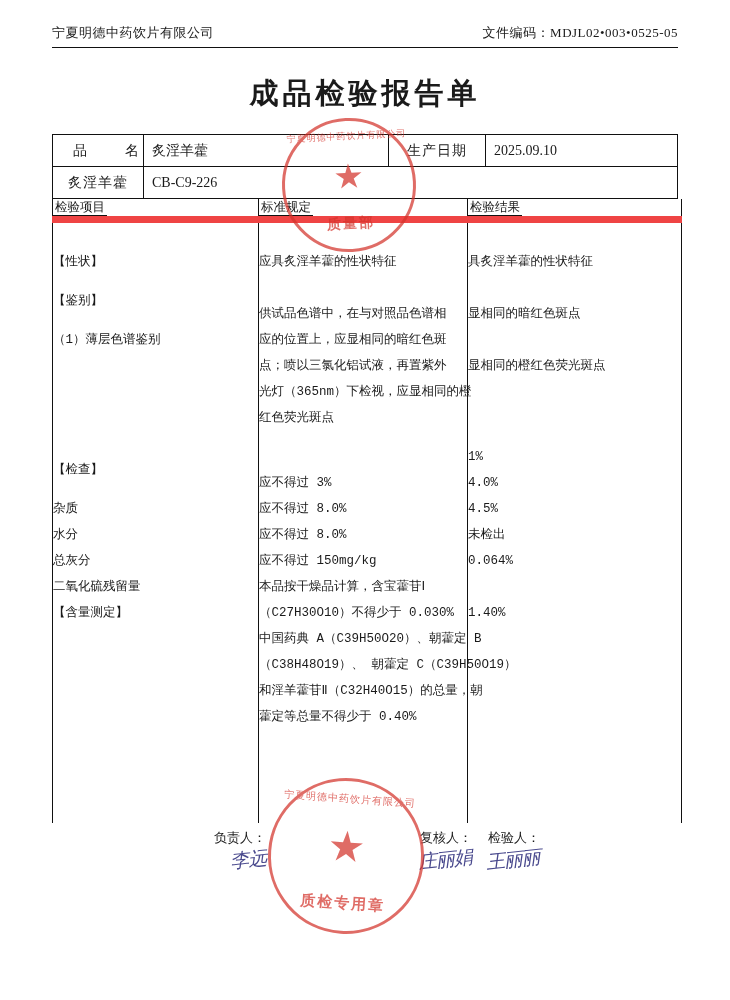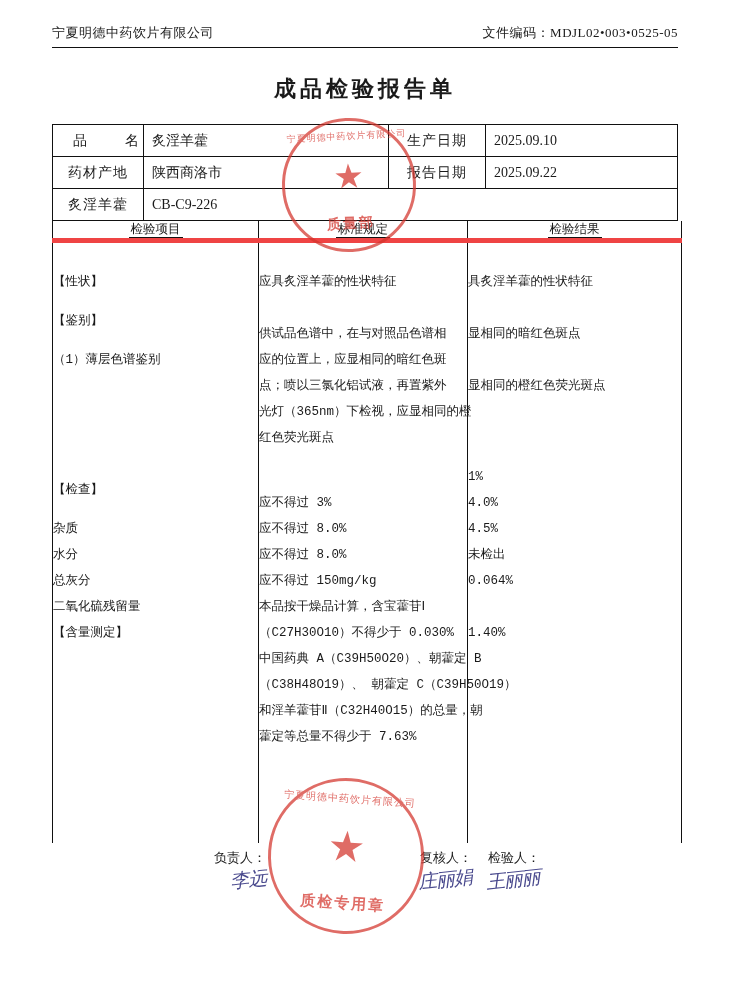--- a/index.html
+++ b/index.html
@@ -35,21 +35,21 @@
   }
   .company {
     font-size: 13px;
   }
   .doc-code {
     font-size: 13px;
     text-align: center;
   }
   .title {
     text-align: center;
-    font-size: 22px;
+    font-size: 29px;
     font-weight: bold;
     letter-spacing: 4px;
     margin: 26px 0 20px 0;
   }
   
   table.info {
     width: 100%;
     border-collapse: collapse;
     table-layout: fixed;
     font-size: 14px;
@@ -92,23 +92,22 @@
   table.main td {
     border-left: 1px solid #111;
     border-right: 1px solid #111;
     padding: 0;
     vertical-align: top;
   }
   .col-a { width: 205px; }
   .col-b { width: 208px; }
   .col-c { width: 213px; }
   .hdr-cell {
-    text-align: center;
     padding: 7px 0 8px 0;
-    border-bottom: 5px solid #ef4444;
+    border-bottom: 7px solid #ef4444;
   }
   .hdr-cell span {
     border-bottom: 1px solid #111;
     padding: 0 2px 1px 2px;
   }
   .body-cell {
     padding: 10px 9px 10px 9px;
     height: 600px;
   }
   .line {
@@ -213,26 +212,20 @@
 
   <table class="info">
     <tbody>
         <tr>
       <td class="lbl spaced">品　名</td>
       <td class="val">炙淫羊藿</td>
       <td class="lbl2">生产日期</td>
       <td class="val2">2025.09.10</td>
     </tr>
     <tr>
-      <td class="lbl">药材产地</td>
-      <td class="val">陕西商洛市</td>
-      <td class="lbl2">报告日期</td>
-      <td class="val2">2025.09.22</td>
-    </tr>
-    <tr>
       <td class="lbl">炙淫羊藿</td>
       <td colspan="3">CB-C9-226</td>
     </tr>
   </tbody>
     </table>
 
   <table class="main">
     <tbody>
         <tr>
       <td class="col-a hdr-cell"><span>检验项目</span></td>
@@ -274,21 +267,21 @@
         <div class="gap-s"></div>
         <div class="line">应不得过 3%</div>
         <div class="line">应不得过 8.0%</div>
         <div class="line">应不得过 8.0%</div>
         <div class="line">应不得过 150mg/kg</div>
         <div class="line">本品按干燥品计算，含宝藿苷Ⅰ</div>
         <div class="line">（C27H30O10）不得少于 0.030%</div>
         <div class="line">中国药典 A（C39H50O20）、朝藿定 B</div>
         <div class="line">（C38H48O19）、 朝藿定 C（C39H50O19）</div>
         <div class="line">和淫羊藿苷Ⅱ（C32H40O15）的总量，朝</div>
-        <div class="line">藿定等总量不得少于 7.63%</div>
+        <div class="line">藿定等总量不得少于 0.40%</div>
       </td>
 
       <td class="col-c body-cell">
         <div class="gap-m"></div>
         <div class="line">具炙淫羊藿的性状特征</div>
         <div class="gap-s"></div>
         <div class="gap-s"></div>
         <div class="line">显相同的暗红色斑点</div>
         <div class="gap-m"></div>
         <div class="line">显相同的橙红色荧光斑点</div>

